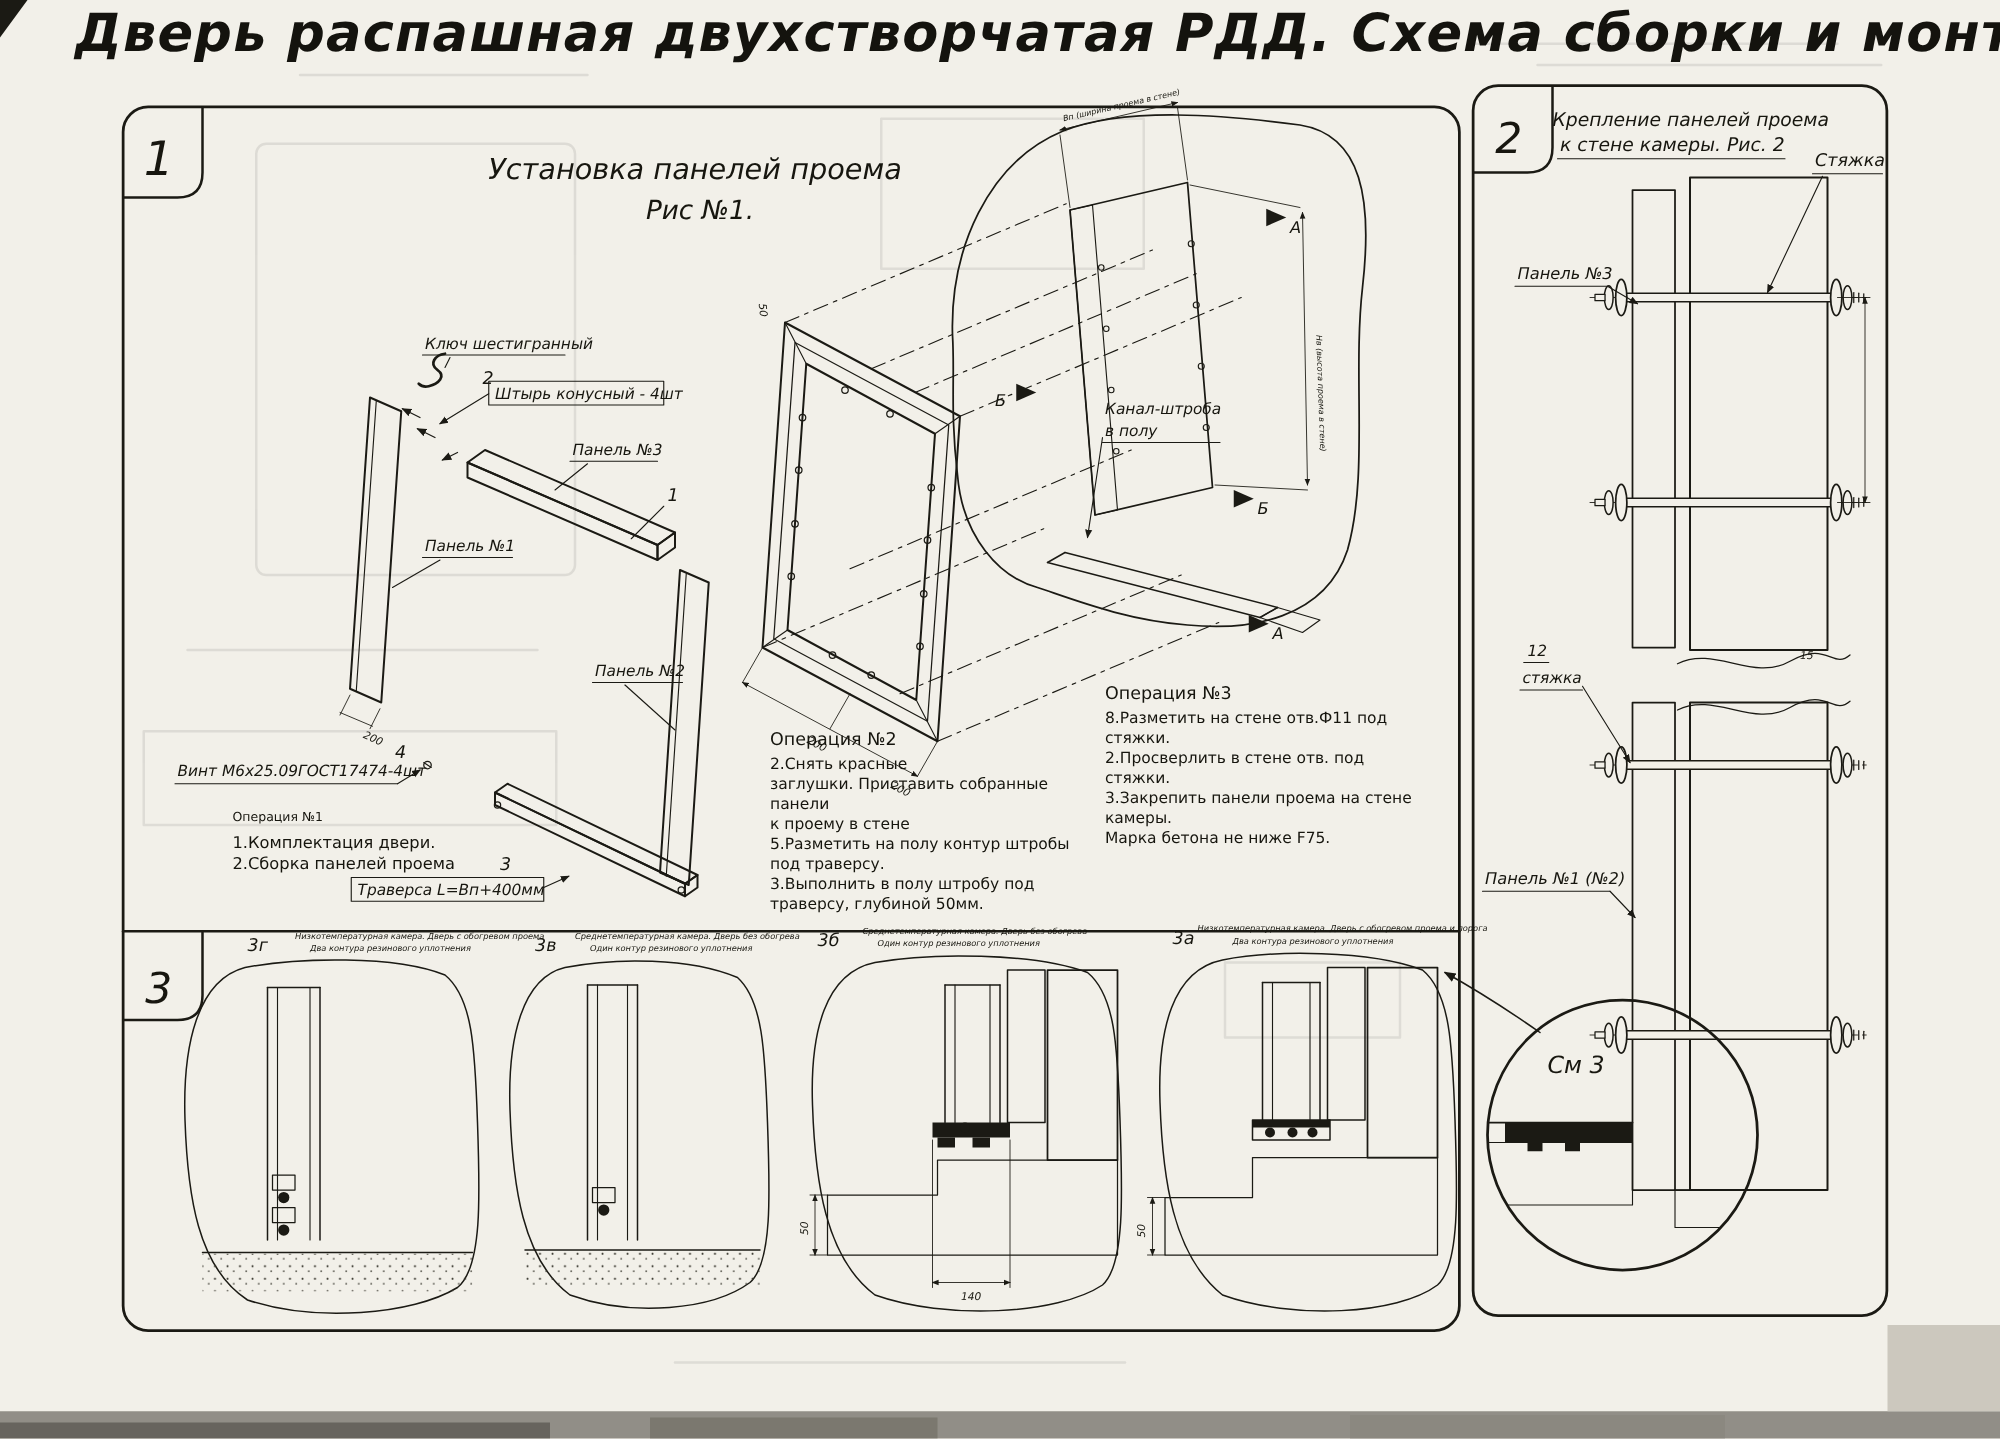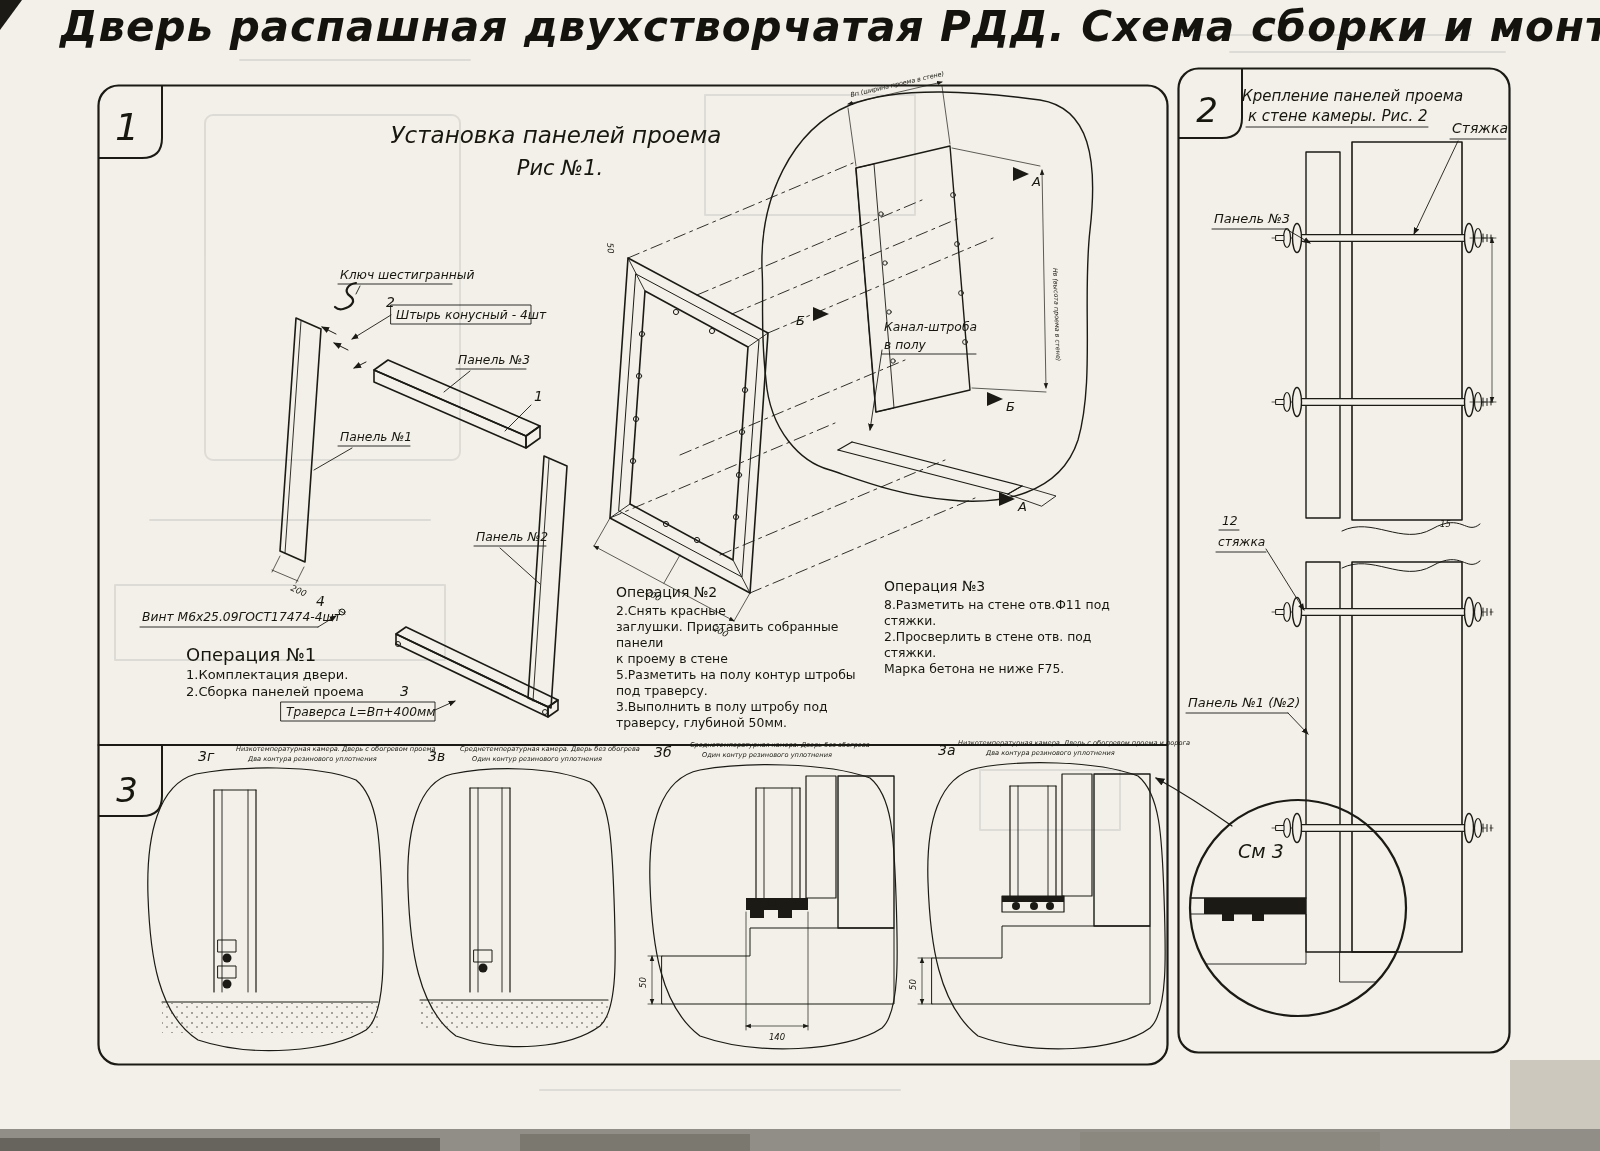--- a/index.html
+++ b/index.html
@@ -17,24 +17,24 @@
   .ln{stroke:#1b1a14;fill:none;stroke-linecap:round;stroke-linejoin:round}
   .w07{stroke-width:.7}.w09{stroke-width:.9}.w1{stroke-width:1}.w12{stroke-width:1.2}
   .w14{stroke-width:1.4}.w16{stroke-width:1.6}.w2{stroke-width:2}.w22{stroke-width:2.2}
   .fill-ink{fill:#1b1a14;stroke:none}
   .paper{fill:#f2f0e9}
   .proj{stroke-dasharray:12 5 3 5}
   .cl{stroke-dasharray:14 4 3 4}
   .op{position:absolute;color:#16150e}
   .op .op-title{margin-bottom:3px}
   #op1{left:186px;top:646px;font-size:13px;line-height:17px}
-  #op1 .op-title{font-size:18px}
+  #op1 .op-title{font-size:10px}
   #op2{left:616px;top:584px;font-size:12.4px;line-height:16px;width:262px}
   #op2 .op-title{font-size:14px}
-  #op3{left:884px;top:578px;font-size:12.4px;line-height:16px;width:276px}
+  #op3{left:884px;top:547px;font-size:12.4px;line-height:16px;width:276px}
   #op3 .op-title{font-size:14px}
 </style>
 </head>
 <body>
 
 <div class="page">
 
   <div class="sheet-title">Дверь распашная двухстворчатая РДД.  Схема сборки и монтажа №2</div>
 
   <svg class="art" width="1600" height="1151" viewBox="0 0 1600 1151">
@@ -416,16 +416,17 @@
     <div>3.Выполнить в полу штробу под</div>
     <div>траверсу, глубиной 50мм.</div>
   </div>
 
   <div class="op" id="op3">
     <div class="op-title">Операция №3</div>
     <div>8.Разметить на стене отв.Ф11 под</div>
     <div>стяжки.</div>
     <div>2.Просверлить в стене отв.  под</div>
     <div>стяжки.</div>
+    <div>3.Закрепить панели проема на стене камеры.</div>
     <div>Марка бетона не ниже   F75.</div>
   </div>
 
 </div>
 
 </body></html>

